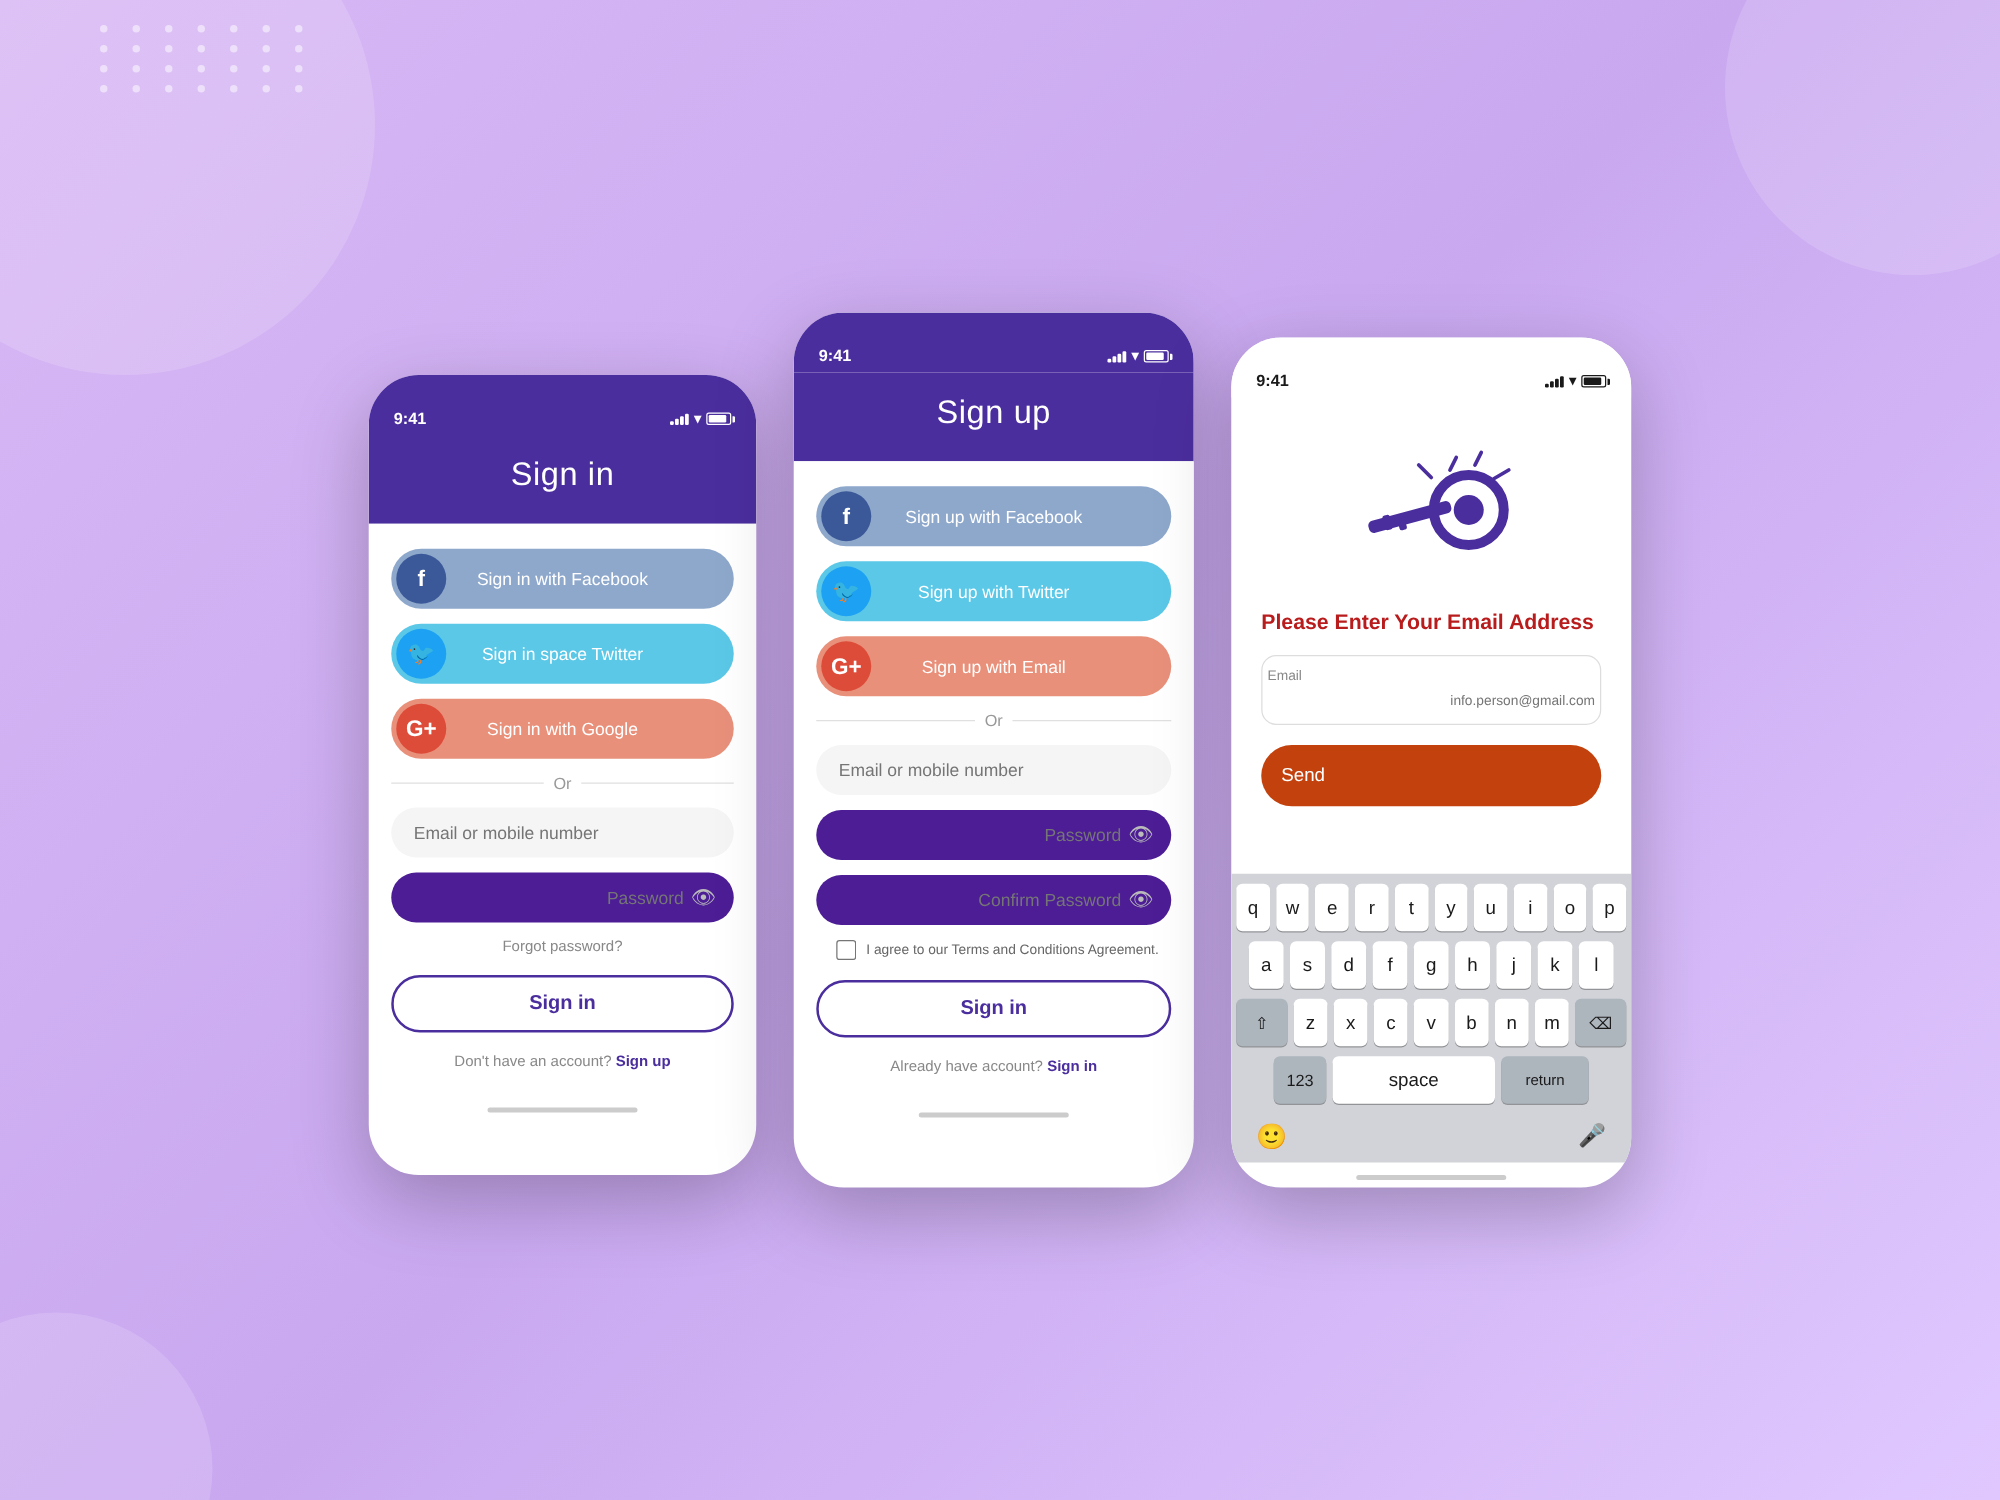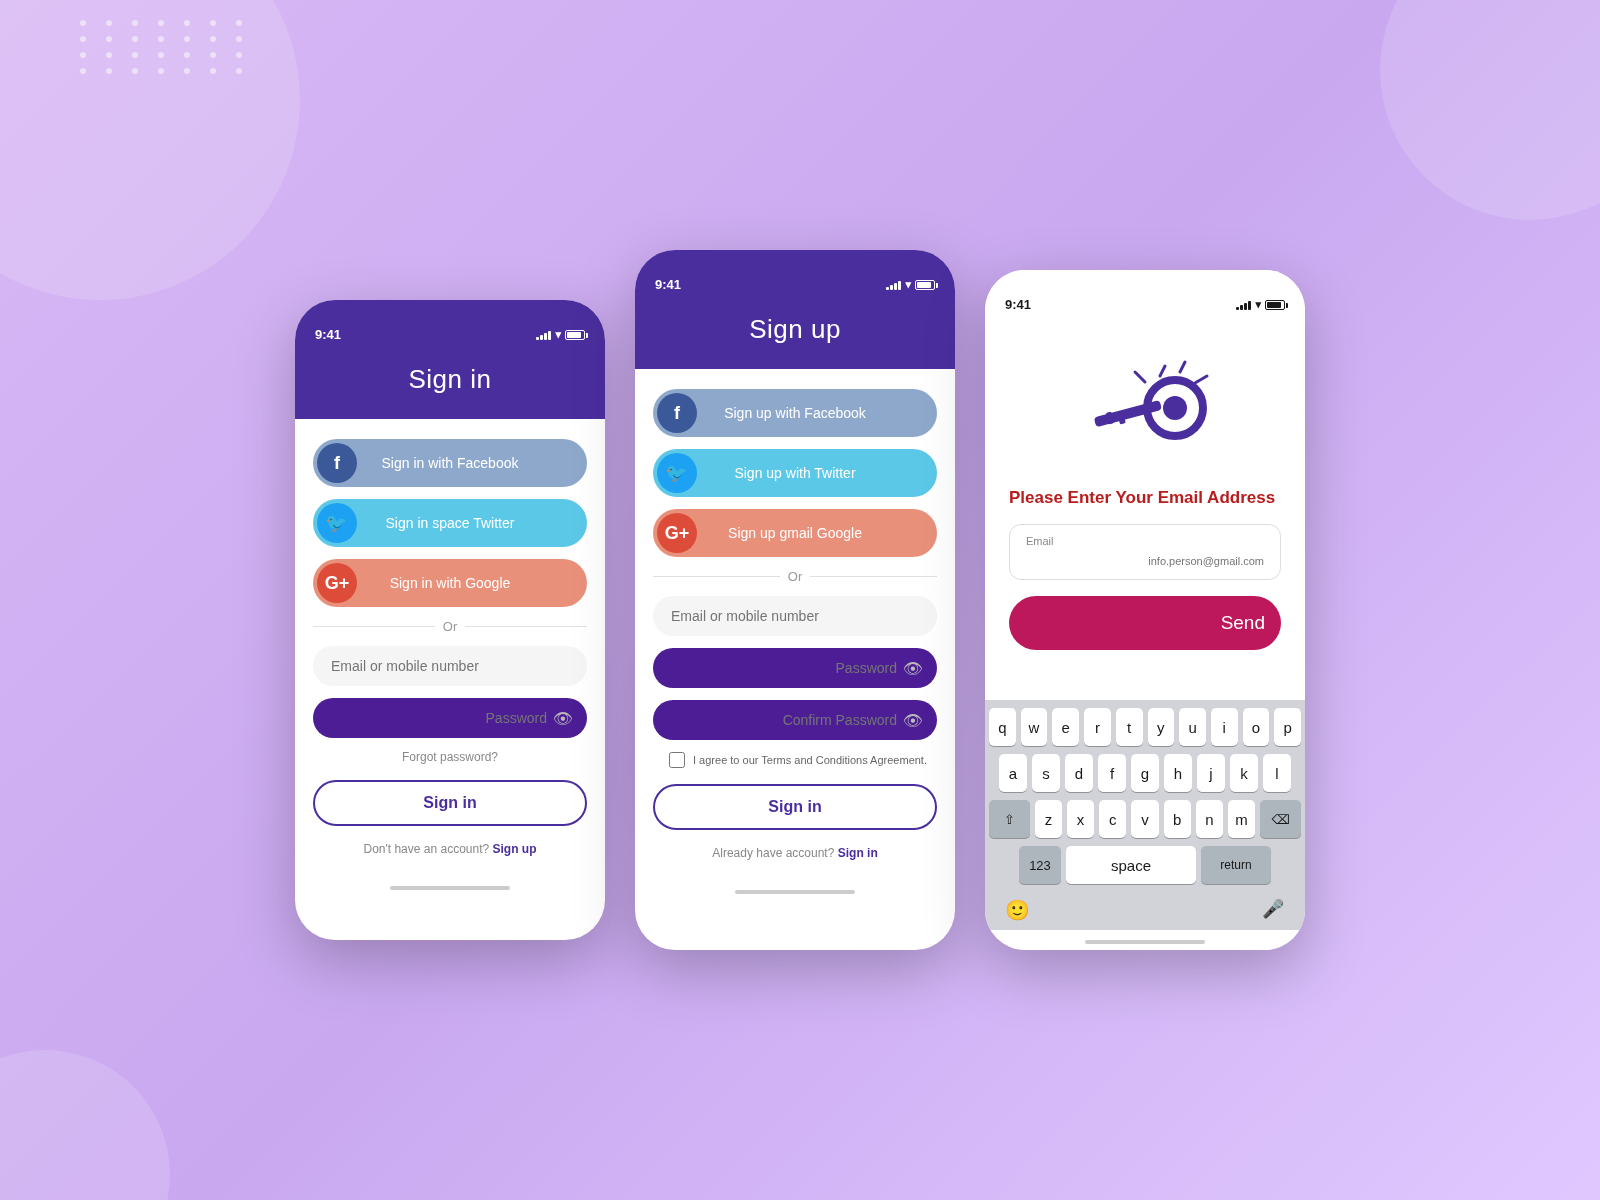--- a/index.html
+++ b/index.html
@@ -316,47 +316,47 @@
     .enter-email-title {
       font-size: 17px;
       font-weight: 600;
       color: #b91c1c;
       margin-bottom: 16px;
     }
     .email-input-group {
       background: white;
       border: 1.5px solid #ddd;
       border-radius: 12px;
-      padding: 10px 16px;
+      padding: 10px 4px;
       margin-bottom: 16px;
     }
     .email-label {
       font-size: 11px;
       color: #888;
       display: block;
       margin-bottom: 4px;
     }
     .email-input-group input {
       border: none;
       outline: none;
       font-size: 13px;
       color: #999;
       width: 100%;
     }
     .send-btn {
       width: 100%;
-      background: #be185d;
+      background: #c2410c;
       color: white;
       border: none;
       border-radius: 30px;
       padding: 16px;
-      font-size: 19px;
+      font-size: 15px;
       font-weight: 500;
       cursor: pointer;
-      text-align: right;
+      text-align: left;
     }
 
     
     .keyboard {
       background: #d1d3d8;
       padding: 8px 4px 4px;
     }
     .keyboard-row {
       display: flex;
       justify-content: center;
@@ -533,21 +533,21 @@
 
       
       <div class="social-btn tw-btn">
         <div class="social-icon tw-icon">🐦</div>
         <span class="social-btn-text">Sign up with Twitter</span>
       </div>
 
       
       <div class="social-btn gg-btn">
         <div class="social-icon gg-icon">G+</div>
-        <span class="social-btn-text">Sign up gmail Google</span>
+        <span class="social-btn-text">Sign up with Email</span>
       </div>
 
       
       <div class="divider">
         <div class="divider-line"></div>
         <span>Or</span>
         <div class="divider-line"></div>
       </div>
 
       

